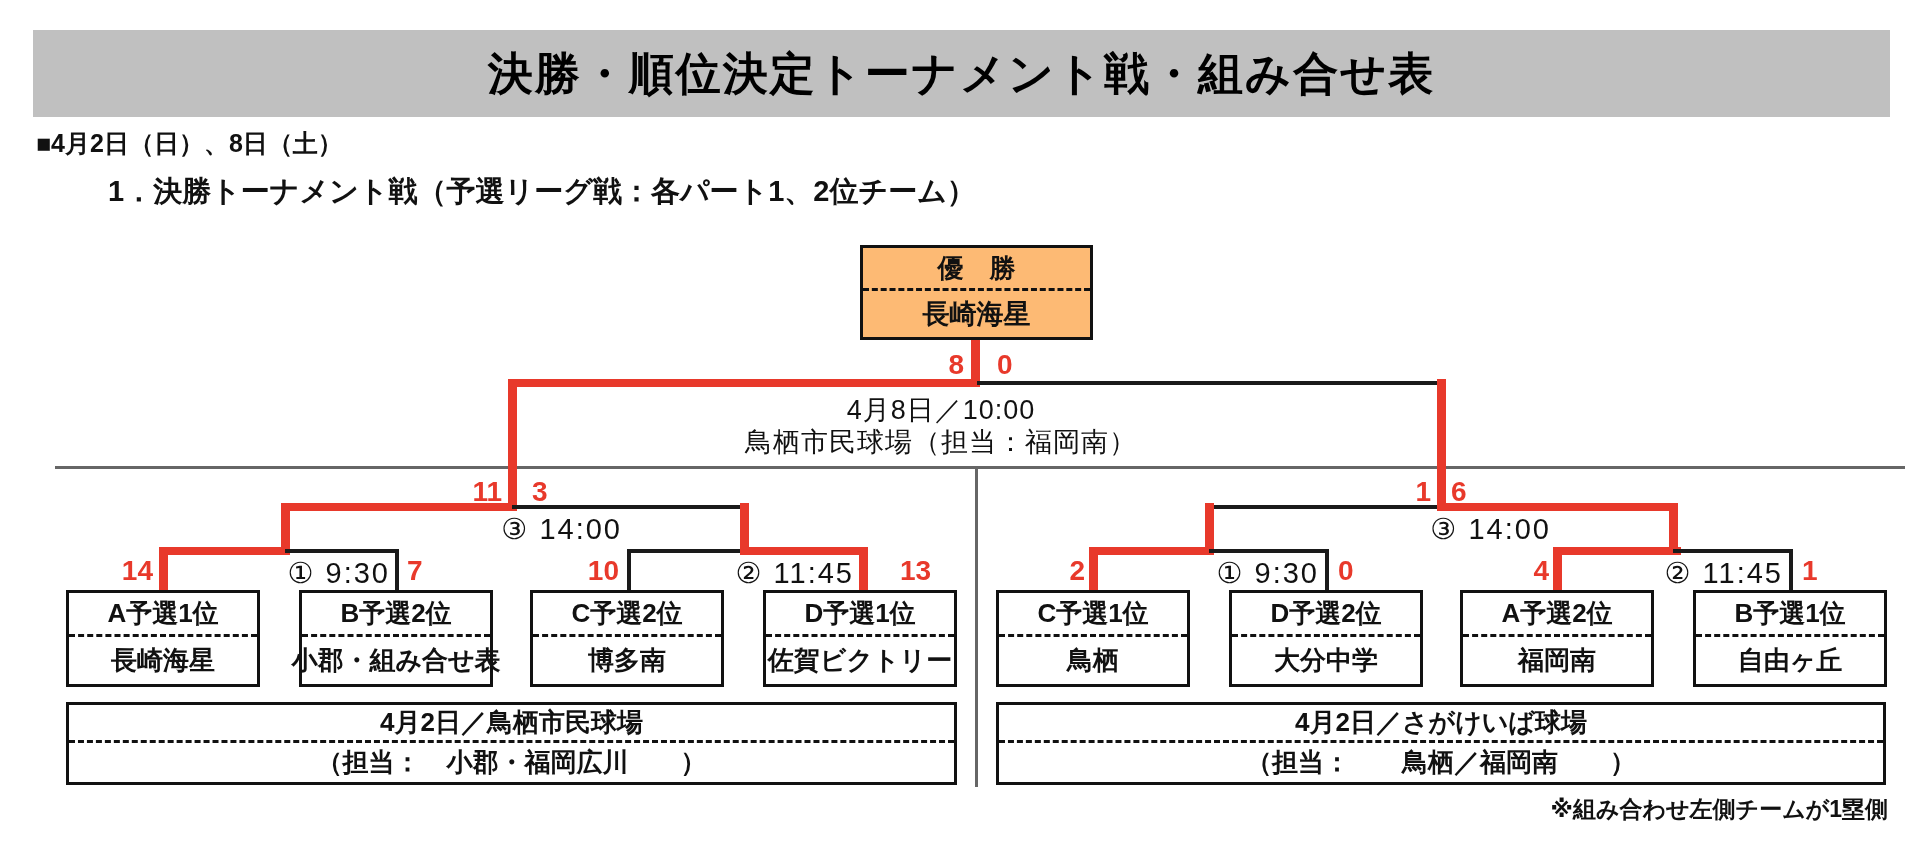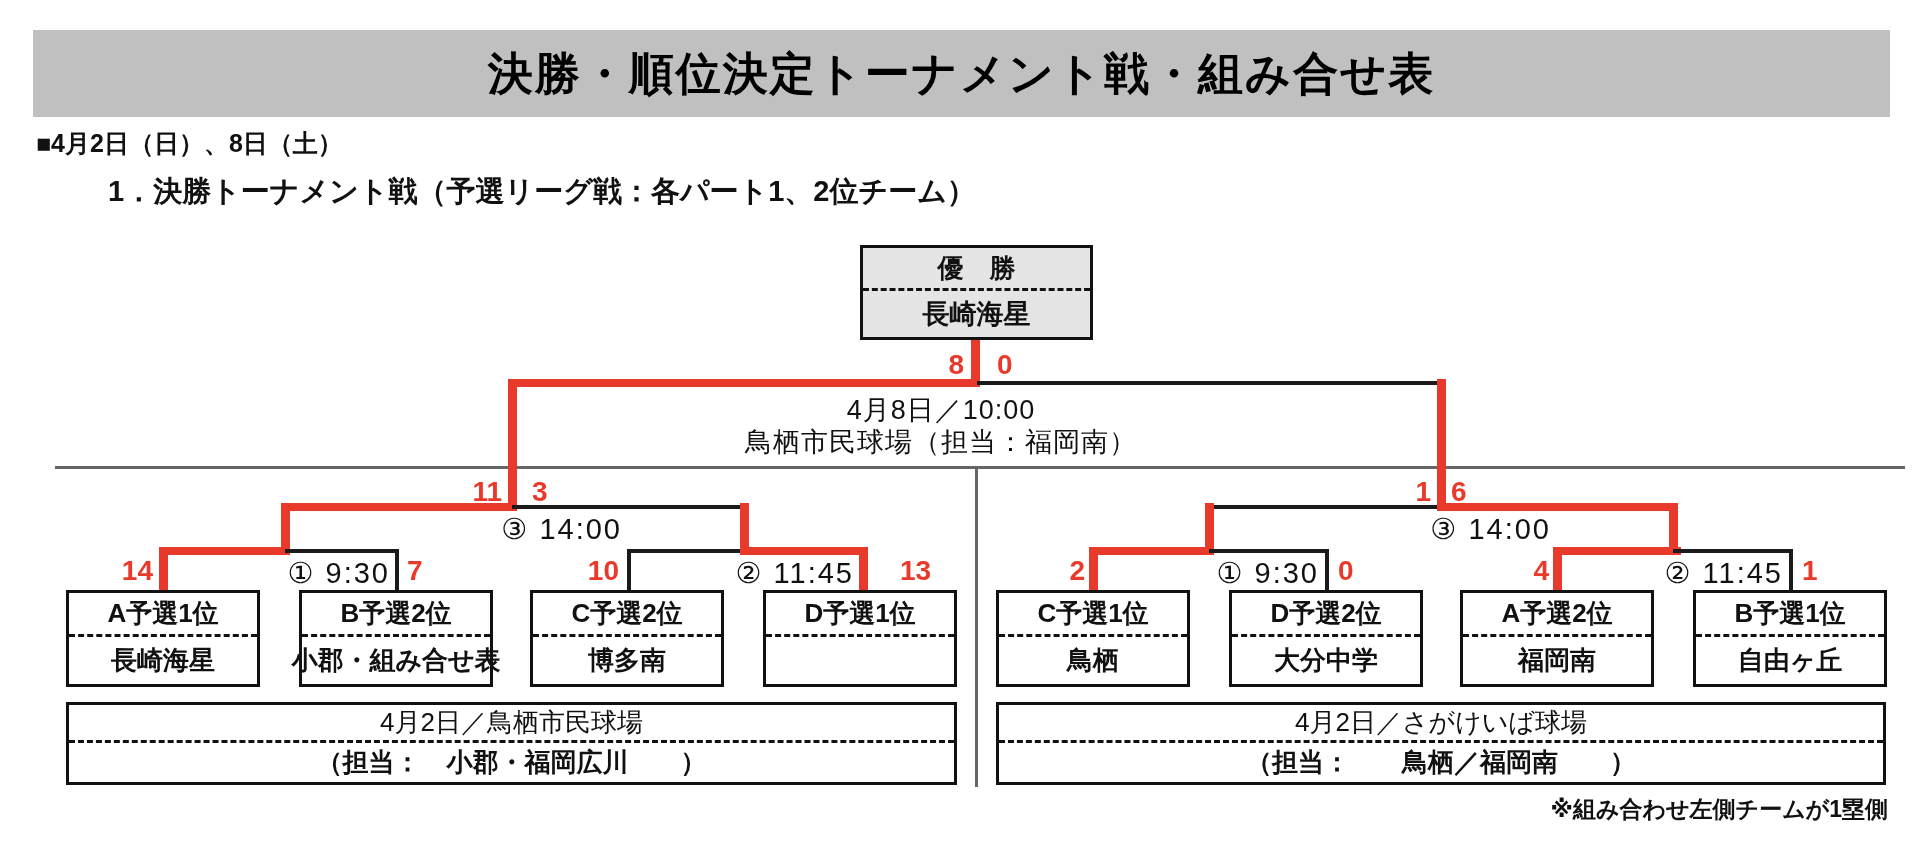--- a/index.html
+++ b/index.html
@@ -12,37 +12,37 @@
   
   .gl{position:absolute;background:#666;}
 
   .titlebar{position:absolute;left:33px;top:30px;width:1857px;height:87px;
             background:#c0c0c0;display:flex;align-items:center;justify-content:center;}
   .titlebar span{font-size:45px;font-weight:700;letter-spacing:2px;color:#000;}
   .h1{position:absolute;left:36px;top:127px;font-size:25px;font-weight:700;}
   .h2{position:absolute;left:108px;top:172px;font-size:29px;font-weight:700;}
 
   .champ{position:absolute;left:860px;top:245px;width:227px;height:89px;
-         border:3px solid #111;background:#e5e5e5;display:flex;flex-direction:column;}
+         border:3px solid #111;background:#fdba74;display:flex;flex-direction:column;}
   .champ .crow1{height:40px;border-bottom:3px dashed #111;display:flex;align-items:center;
                 justify-content:center;font-size:26px;font-weight:700;}
   .champ .crow2{flex:1;display:flex;align-items:center;justify-content:center;
                 font-size:27px;font-weight:700;}
 
   .tbox{position:absolute;top:590px;width:188px;height:91px;border:3px solid #111;
         background:#fff;display:flex;flex-direction:column;}
   .tbox .seed{height:41px;border-bottom:3px dashed #111;display:flex;align-items:center;
               justify-content:center;font-size:26px;font-weight:700;}
   .tbox .name{flex:1;display:flex;align-items:center;justify-content:center;
               font-size:26px;font-weight:700;white-space:nowrap;}
 
   .vbox{position:absolute;top:702px;height:77px;border:3px solid #111;background:#fff;
         display:flex;flex-direction:column;}
   .vbox .vrow1{height:35px;border-bottom:3px dashed #111;display:flex;align-items:center;
-               justify-content:center;font-size:26px;font-weight:400;}
+               justify-content:center;font-size:26px;font-weight:700;}
   .vbox .vrow2{flex:1;display:flex;align-items:center;justify-content:center;
                font-size:26px;font-weight:700;}
 
   .score{position:absolute;color:#e8392b;font-weight:700;font-size:28px;line-height:30px;}
   .score.ra{text-align:right;width:60px;}
   .glabel{position:absolute;font-size:29px;font-weight:500;text-align:right;
           width:220px;letter-spacing:2px;white-space:nowrap;}
   .finfo{position:absolute;text-align:center;font-size:27px;font-weight:500;letter-spacing:1px;}
   .footnote{position:absolute;right:32px;top:794px;font-size:23px;font-weight:700;}
 </style>
@@ -129,20 +129,21 @@
 <div class="tbox" style="left:299px;">
   <div class="seed">B予選2位</div>
   <div class="name">小郡・組み合せ表</div>
 </div>
 <div class="tbox" style="left:530px;">
   <div class="seed">C予選2位</div>
   <div class="name">博多南</div>
 </div>
 <div class="tbox" style="left:763px;">
   <div class="seed">D予選1位</div>
+  <div class="name">佐賀ビクトリー</div>
 </div>
 <div class="tbox" style="left:996px;">
   <div class="seed">C予選1位</div>
   <div class="name">鳥栖</div>
 </div>
 <div class="tbox" style="left:1229px;">
   <div class="seed">D予選2位</div>
   <div class="name">大分中学</div>
 </div>
 <div class="tbox" style="left:1460px;">

